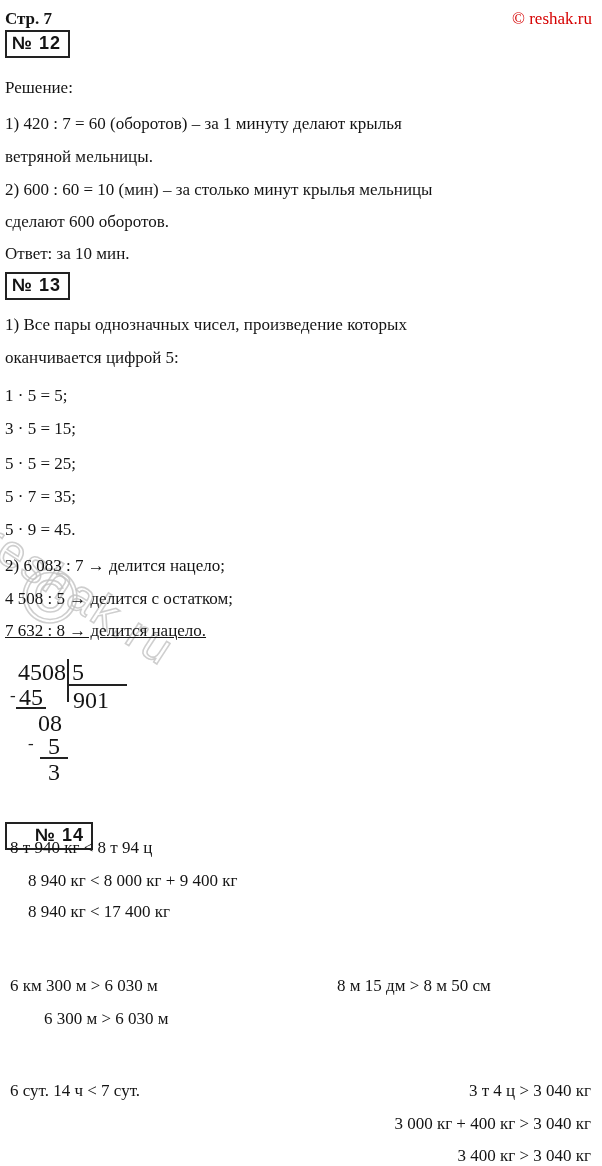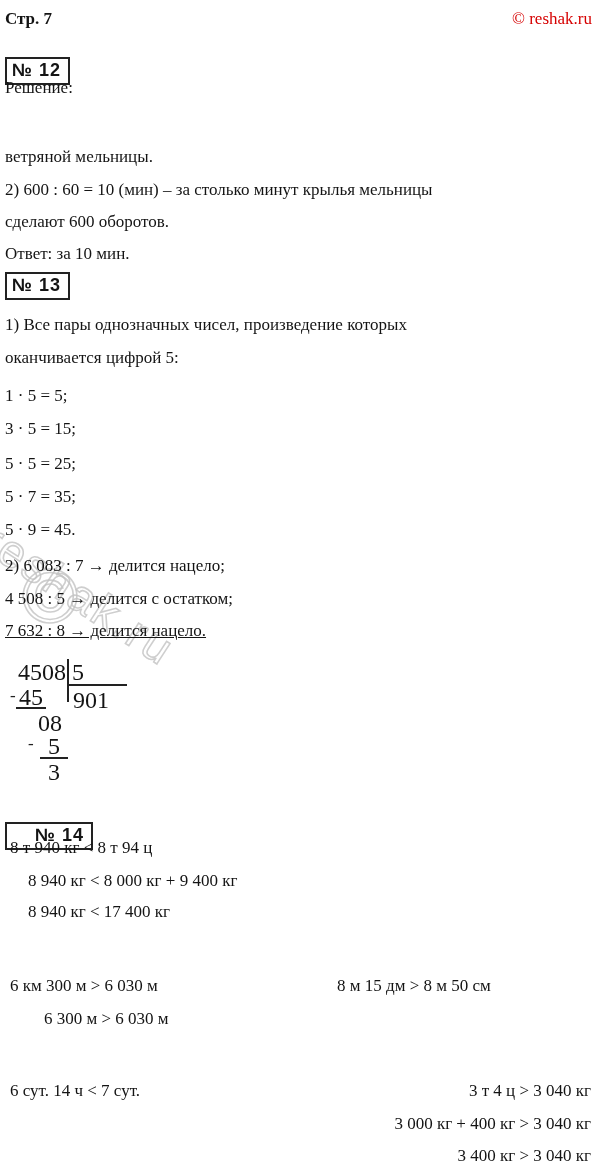--- a/index.html
+++ b/index.html
@@ -65,22 +65,23 @@
 <body>
 
 <div class="page">
 
   <div class="line bold" style="top:5px;left:5px;">Стр. 7</div>
   <div class="line red right-edge" style="top:5px;left:392px;width:200px;">© reshak.ru</div>
 
   <div class="watermark-text">reshak.ru</div>
   <div class="watermark-c">©</div>
 
-  <div class="badge" style="top:57px;">№ 12</div>
+  <div class="badge" style="top:30px;">№ 12</div>
   <div class="line" style="top:74px;left:5px;">Решение:</div>
+  <div class="line" style="top:110px;left:5px;">1) 420 : 7 = 60 (оборотов) – за 1 минуту делают крылья</div>
   <div class="line" style="top:143px;left:5px;">ветряной мельницы.</div>
   <div class="line" style="top:176px;left:5px;">2) 600 : 60 = 10 (мин) – за столько минут крылья мельницы</div>
   <div class="line" style="top:208px;left:5px;text-align:center;">сделают 600 оборотов.</div>
   <div class="line" style="top:240px;left:5px;">Ответ: за 10 мин.</div>
 
   <div class="badge" style="top:272px;">№ 13</div>
   <div class="line" style="top:311px;left:5px;">1) Все пары однозначных чисел, произведение которых</div>
   <div class="line" style="top:344px;left:5px;">оканчивается цифрой 5:</div>
   <div class="line" style="top:382px;left:5px;">1 · 5 = 5;</div>
   <div class="line" style="top:415px;left:5px;">3 · 5 = 15;</div>

